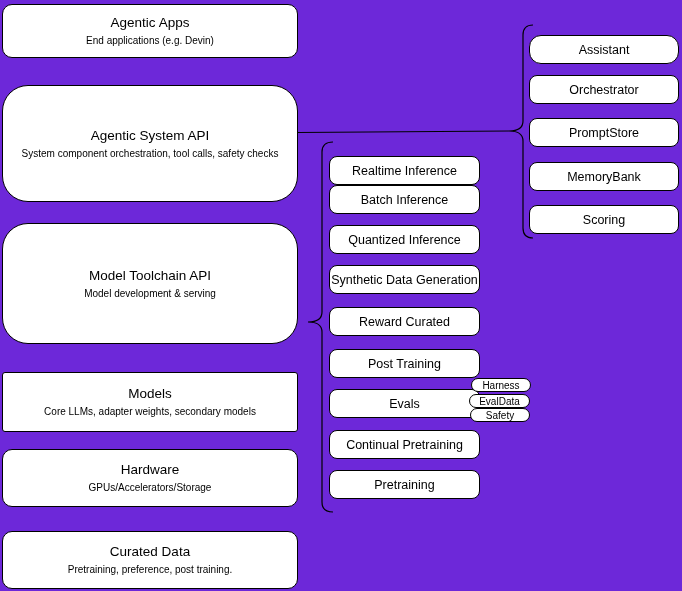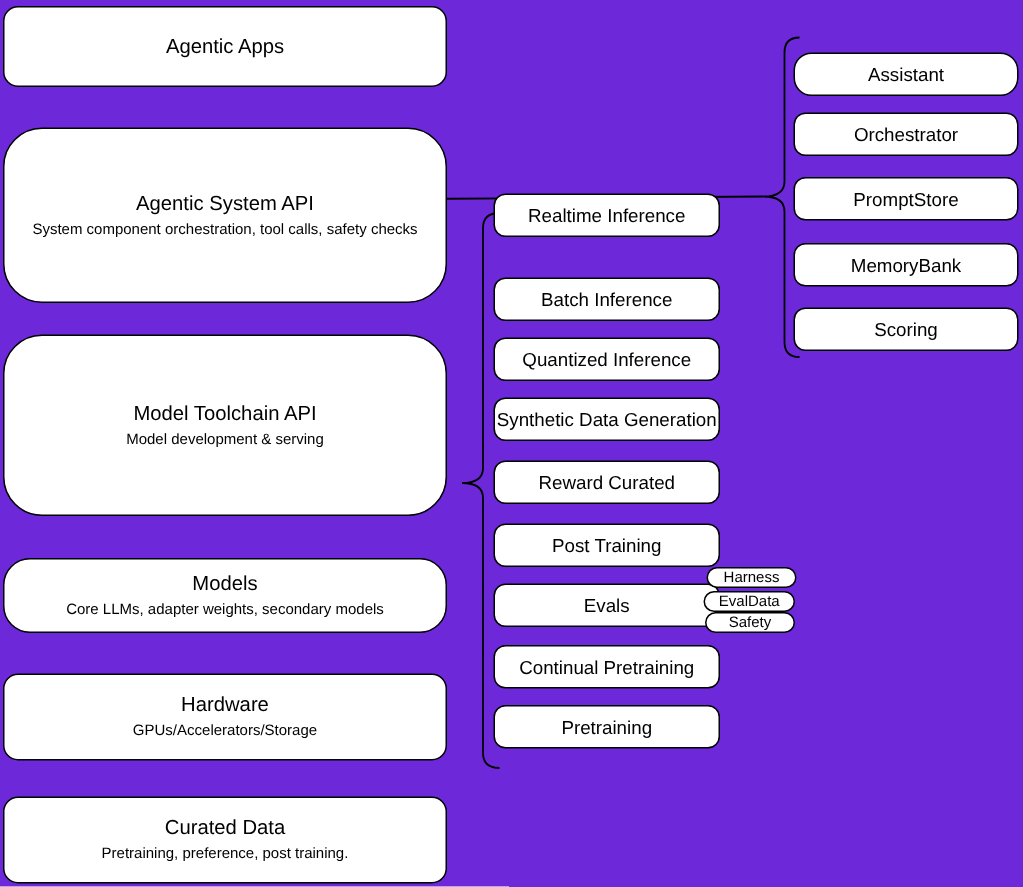--- a/index.html
+++ b/index.html
@@ -84,48 +84,49 @@
 <div id="canvas">
 
   <svg id="overlay" viewBox="0 0 682 591">
     <path d="M 298 132.5 L 509 131" stroke="#000000" stroke-width="1.2" fill="none"></path>
     <path d="M 333 142 Q 322 142 322 152 L 322 312 Q 322 322 308 322 Q 322 322 322 332 L 322 502 Q 322 512 333 512" stroke="#000000" stroke-width="1.2" fill="none"></path>
     <path d="M 533 25 Q 523 25 523 35 L 523 121 Q 523 131 509 131 Q 523 131 523 141 L 523 228 Q 523 238 533 238" stroke="#000000" stroke-width="1.2" fill="none"></path>
   </svg>
 
   <div class="lbox" style="top:4px;height:54px;border-radius:10px;">
     <div class="btitle">Agentic Apps</div>
+    <div class="bsub">End applications (e.g. Devin)</div>
   </div>
 
   <div class="lbox" style="top:85px;height:117px;border-radius:26px;">
     <div class="btitle">Agentic System API</div>
     <div class="bsub">System component orchestration, tool calls, safety checks</div>
   </div>
 
   <div class="lbox" style="top:223px;height:121px;border-radius:26px;">
     <div class="btitle">Model Toolchain API</div>
     <div class="bsub">Model development &amp; serving</div>
   </div>
 
-  <div class="lbox" style="top:372px;height:50px;border-radius:18px;">
+  <div class="lbox" style="top:372px;height:60px;border-radius:3px;">
     <div class="btitle">Models</div>
     <div class="bsub">Core LLMs, adapter weights, secondary models</div>
   </div>
 
   <div class="lbox" style="top:449px;height:58px;border-radius:10px;">
     <div class="btitle">Hardware</div>
     <div class="bsub">GPUs/Accelerators/Storage</div>
   </div>
 
   <div class="lbox" style="top:531px;height:58px;border-radius:10px;">
     <div class="btitle">Curated Data</div>
     <div class="bsub">Pretraining, preference, post training.</div>
   </div>
 
-  <div class="mbox" style="top:129px;text-align:right;">Realtime Inference</div>
+  <div class="mbox" style="top:156px;text-align:right;">Realtime Inference</div>
   <div class="mbox" style="top:185px;">Batch Inference</div>
   <div class="mbox" style="top:225px;">Quantized Inference</div>
   <div class="mbox" style="top:265px;">Synthetic Data Generation</div>
   <div class="mbox" style="top:307px;">Reward Curated</div>
   <div class="mbox" style="top:349px;">Post Training</div>
   <div class="mbox" style="top:389px;">Evals</div>
   <div class="mbox" style="top:470px;">Pretraining</div>
   <div class="mbox" style="top:430px;">Continual Pretraining</div>
 
   <div class="pill" style="left:471px;top:378px;width:60px;">Harness</div>

